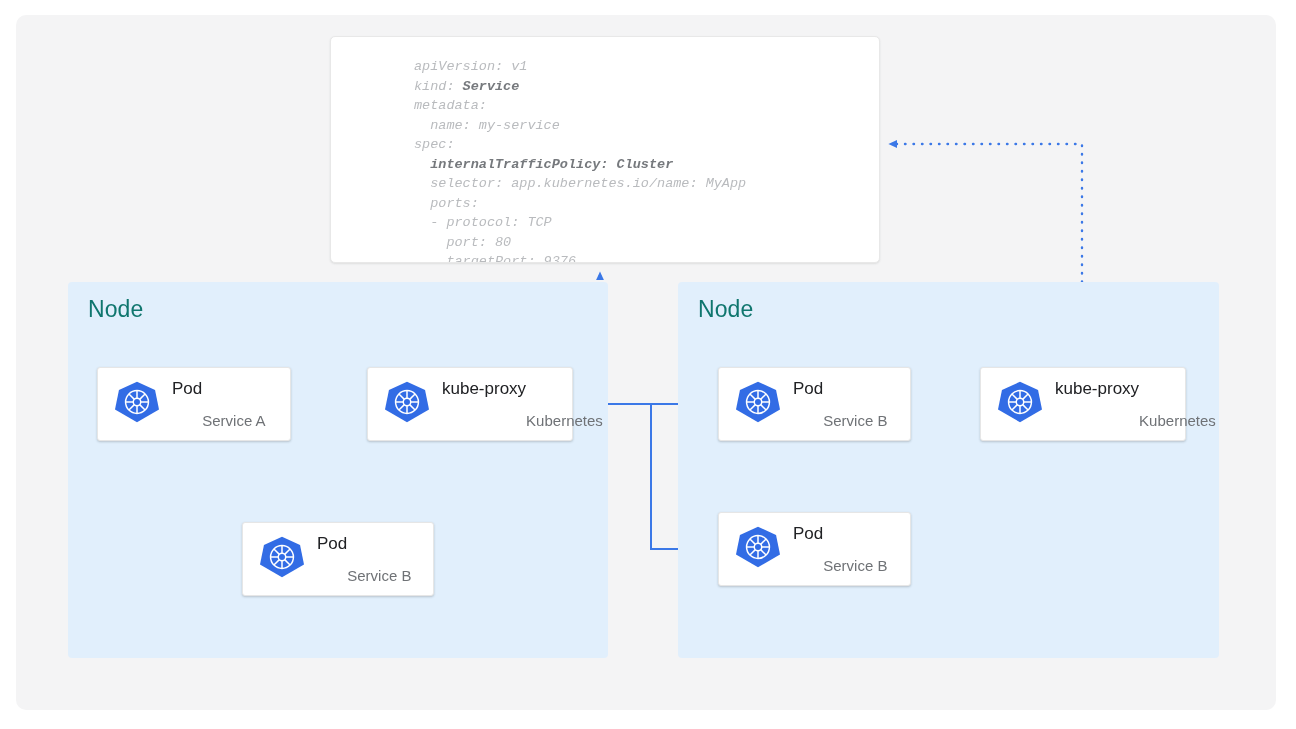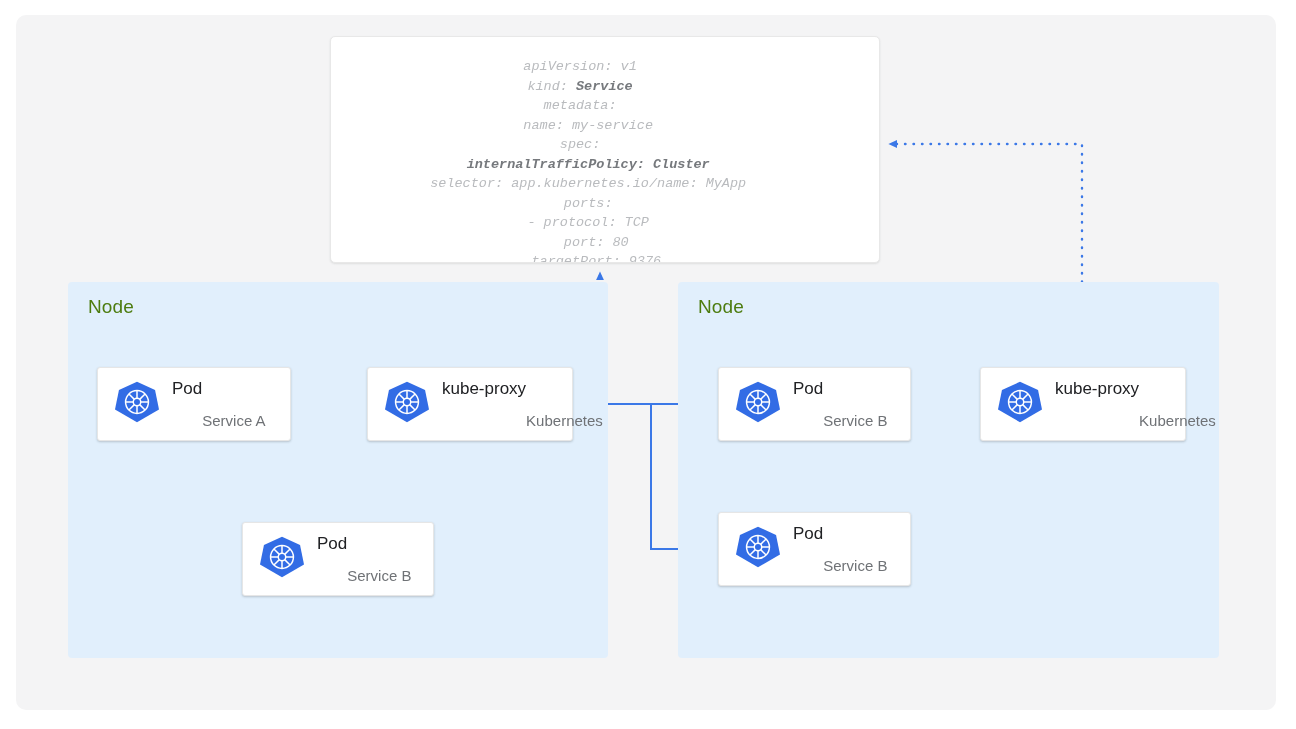--- a/index.html
+++ b/index.html
@@ -9,21 +9,20 @@
     width: 1296px;
     height: 729px;
     overflow: hidden;
     font-family: "Liberation Sans", sans-serif;
   }
 
   #canvas {
     position: relative;
     width: 1296px;
     height: 575px;
-    text-align: center;
   }
 
   
   .outer-panel {
     position: absolute;
     left: 16px;
     top: 15px;
     width: 1260px;
     height: 695px;
     background: #f4f4f5;
@@ -46,22 +45,22 @@
     background: #e1effc;
     border-radius: 4px;
   }
   .node-panel.left  { left: 68px;  top: 282px; width: 540px; height: 376px; }
   .node-panel.right { left: 678px; top: 282px; width: 541px; height: 376px; }
 
   .node-label {
     position: absolute;
     left: 20px;
     top: 14px;
-    font-size: 19px;
-    color: #4d7c0f;
+    font-size: 23px;
+    color: #0f766e;
     letter-spacing: 0.1px;
     white-space: nowrap;
   }
 
   
   .card {
     position: absolute;
     background: #ffffff;
     border: 1px solid #e6e6e6;
     border-radius: 3px;

